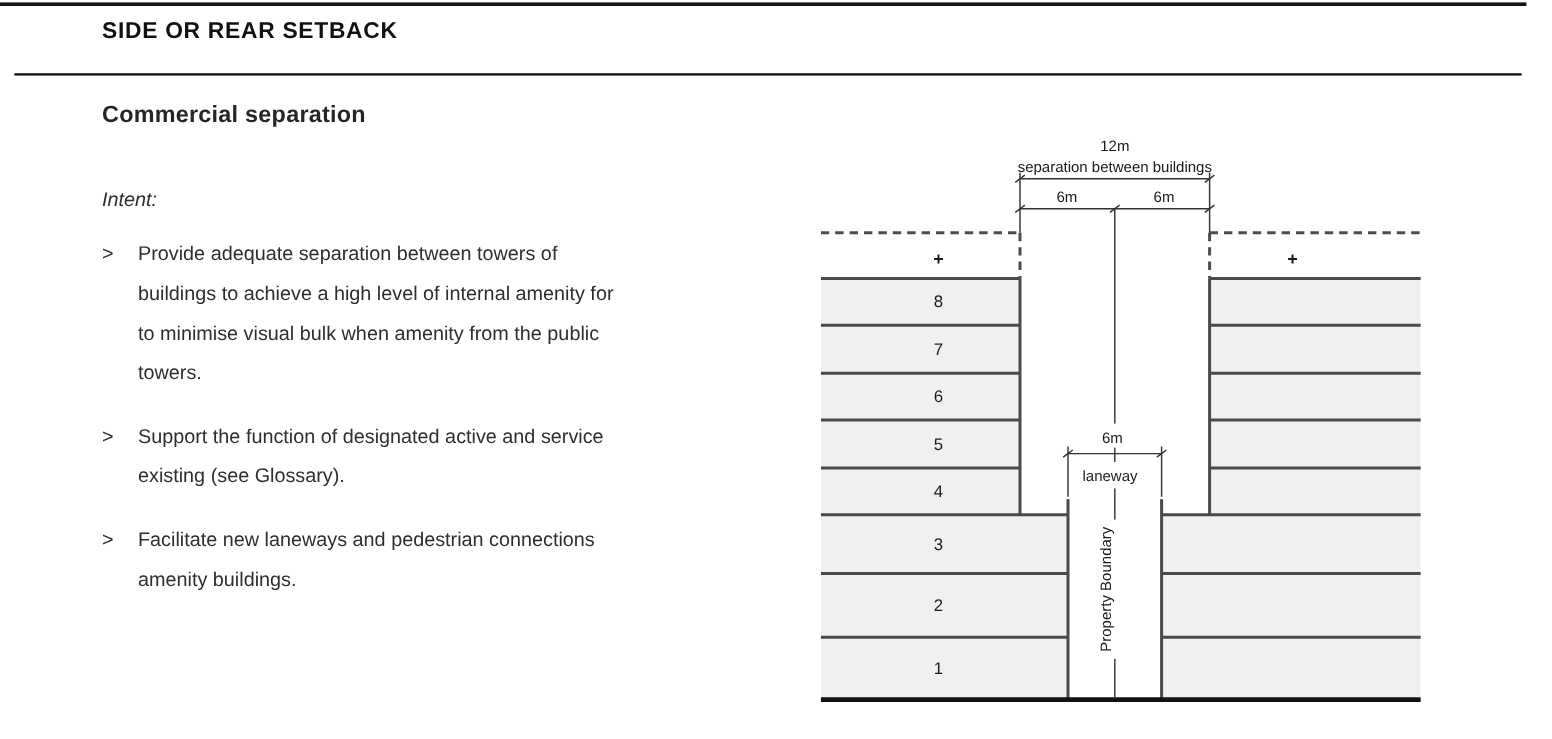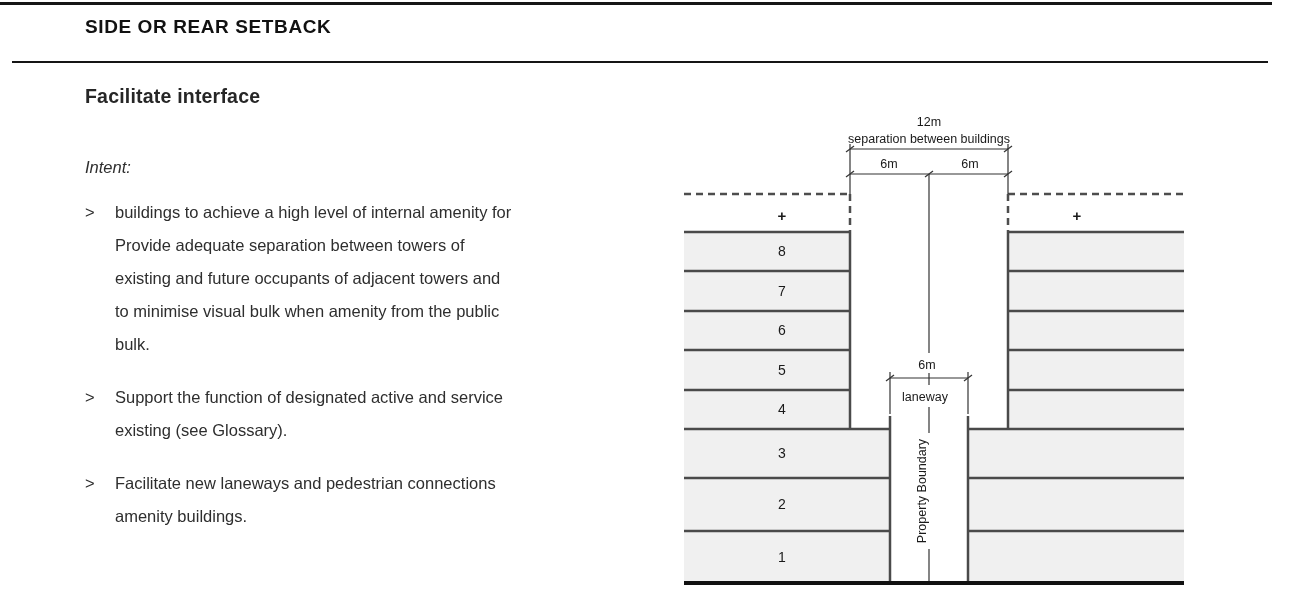--- a/index.html
+++ b/index.html
@@ -25,33 +25,32 @@
 </style>
 </head>
 <body>
 
 <div class="page">
 
   <div class="rule-top"></div>
   <div class="section-title">SIDE OR REAR SETBACK</div>
   <div class="rule-sub"></div>
 
-  <div class="heading">Facilitate interface</div>
+  <div class="heading">Commercial separation</div>
 
   <div class="intent">Intent:</div>
 
   <div class="bullets">
     <div class="bullet">
       <span class="marker">&gt;</span>
       <div class="blines">
+        <div>Provide adequate separation between towers of</div>
         <div>buildings to achieve a high level of internal amenity for</div>
-        <div>Provide adequate separation between towers of</div>
-        <div>existing and future occupants of adjacent towers and</div>
         <div>to minimise visual bulk when amenity from the public</div>
-        <div>bulk.</div>
+        <div>towers.</div>
       </div>
     </div>
     <div class="bullet">
       <span class="marker">&gt;</span>
       <div class="blines">
         <div>Support the function of designated active and service</div>
         <div>existing (see Glossary).</div>
       </div>
     </div>
     <div class="bullet">

